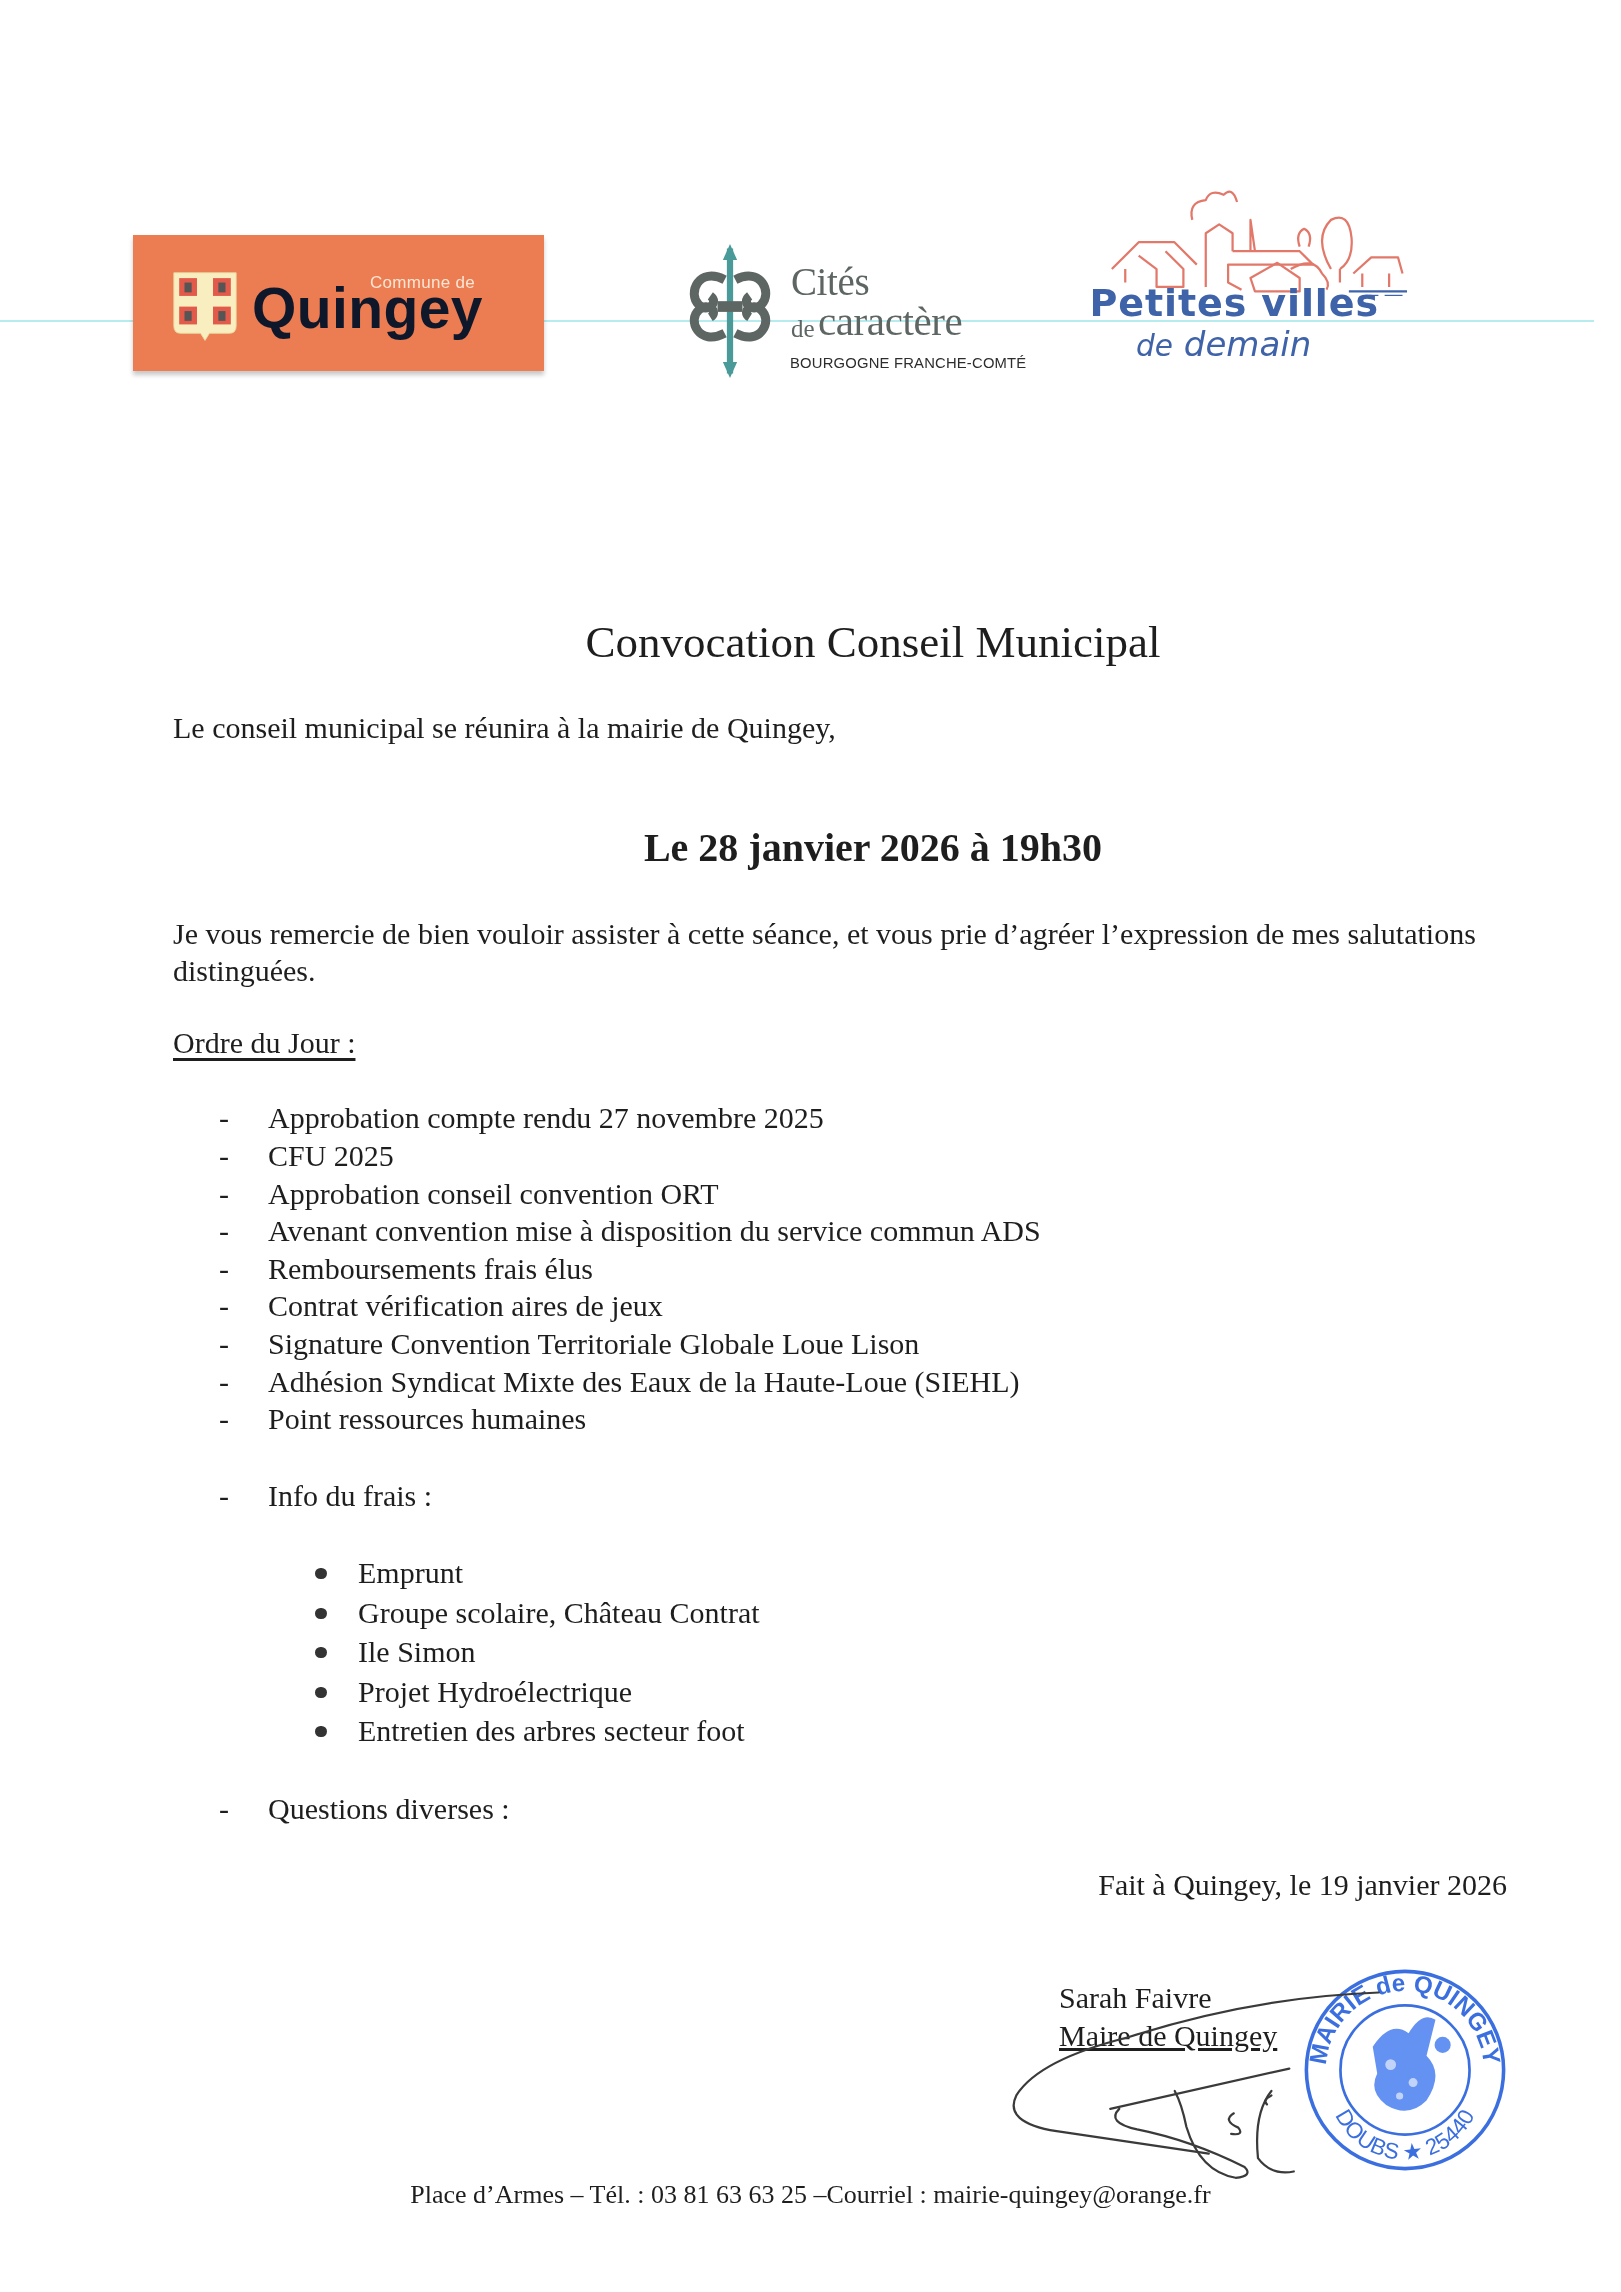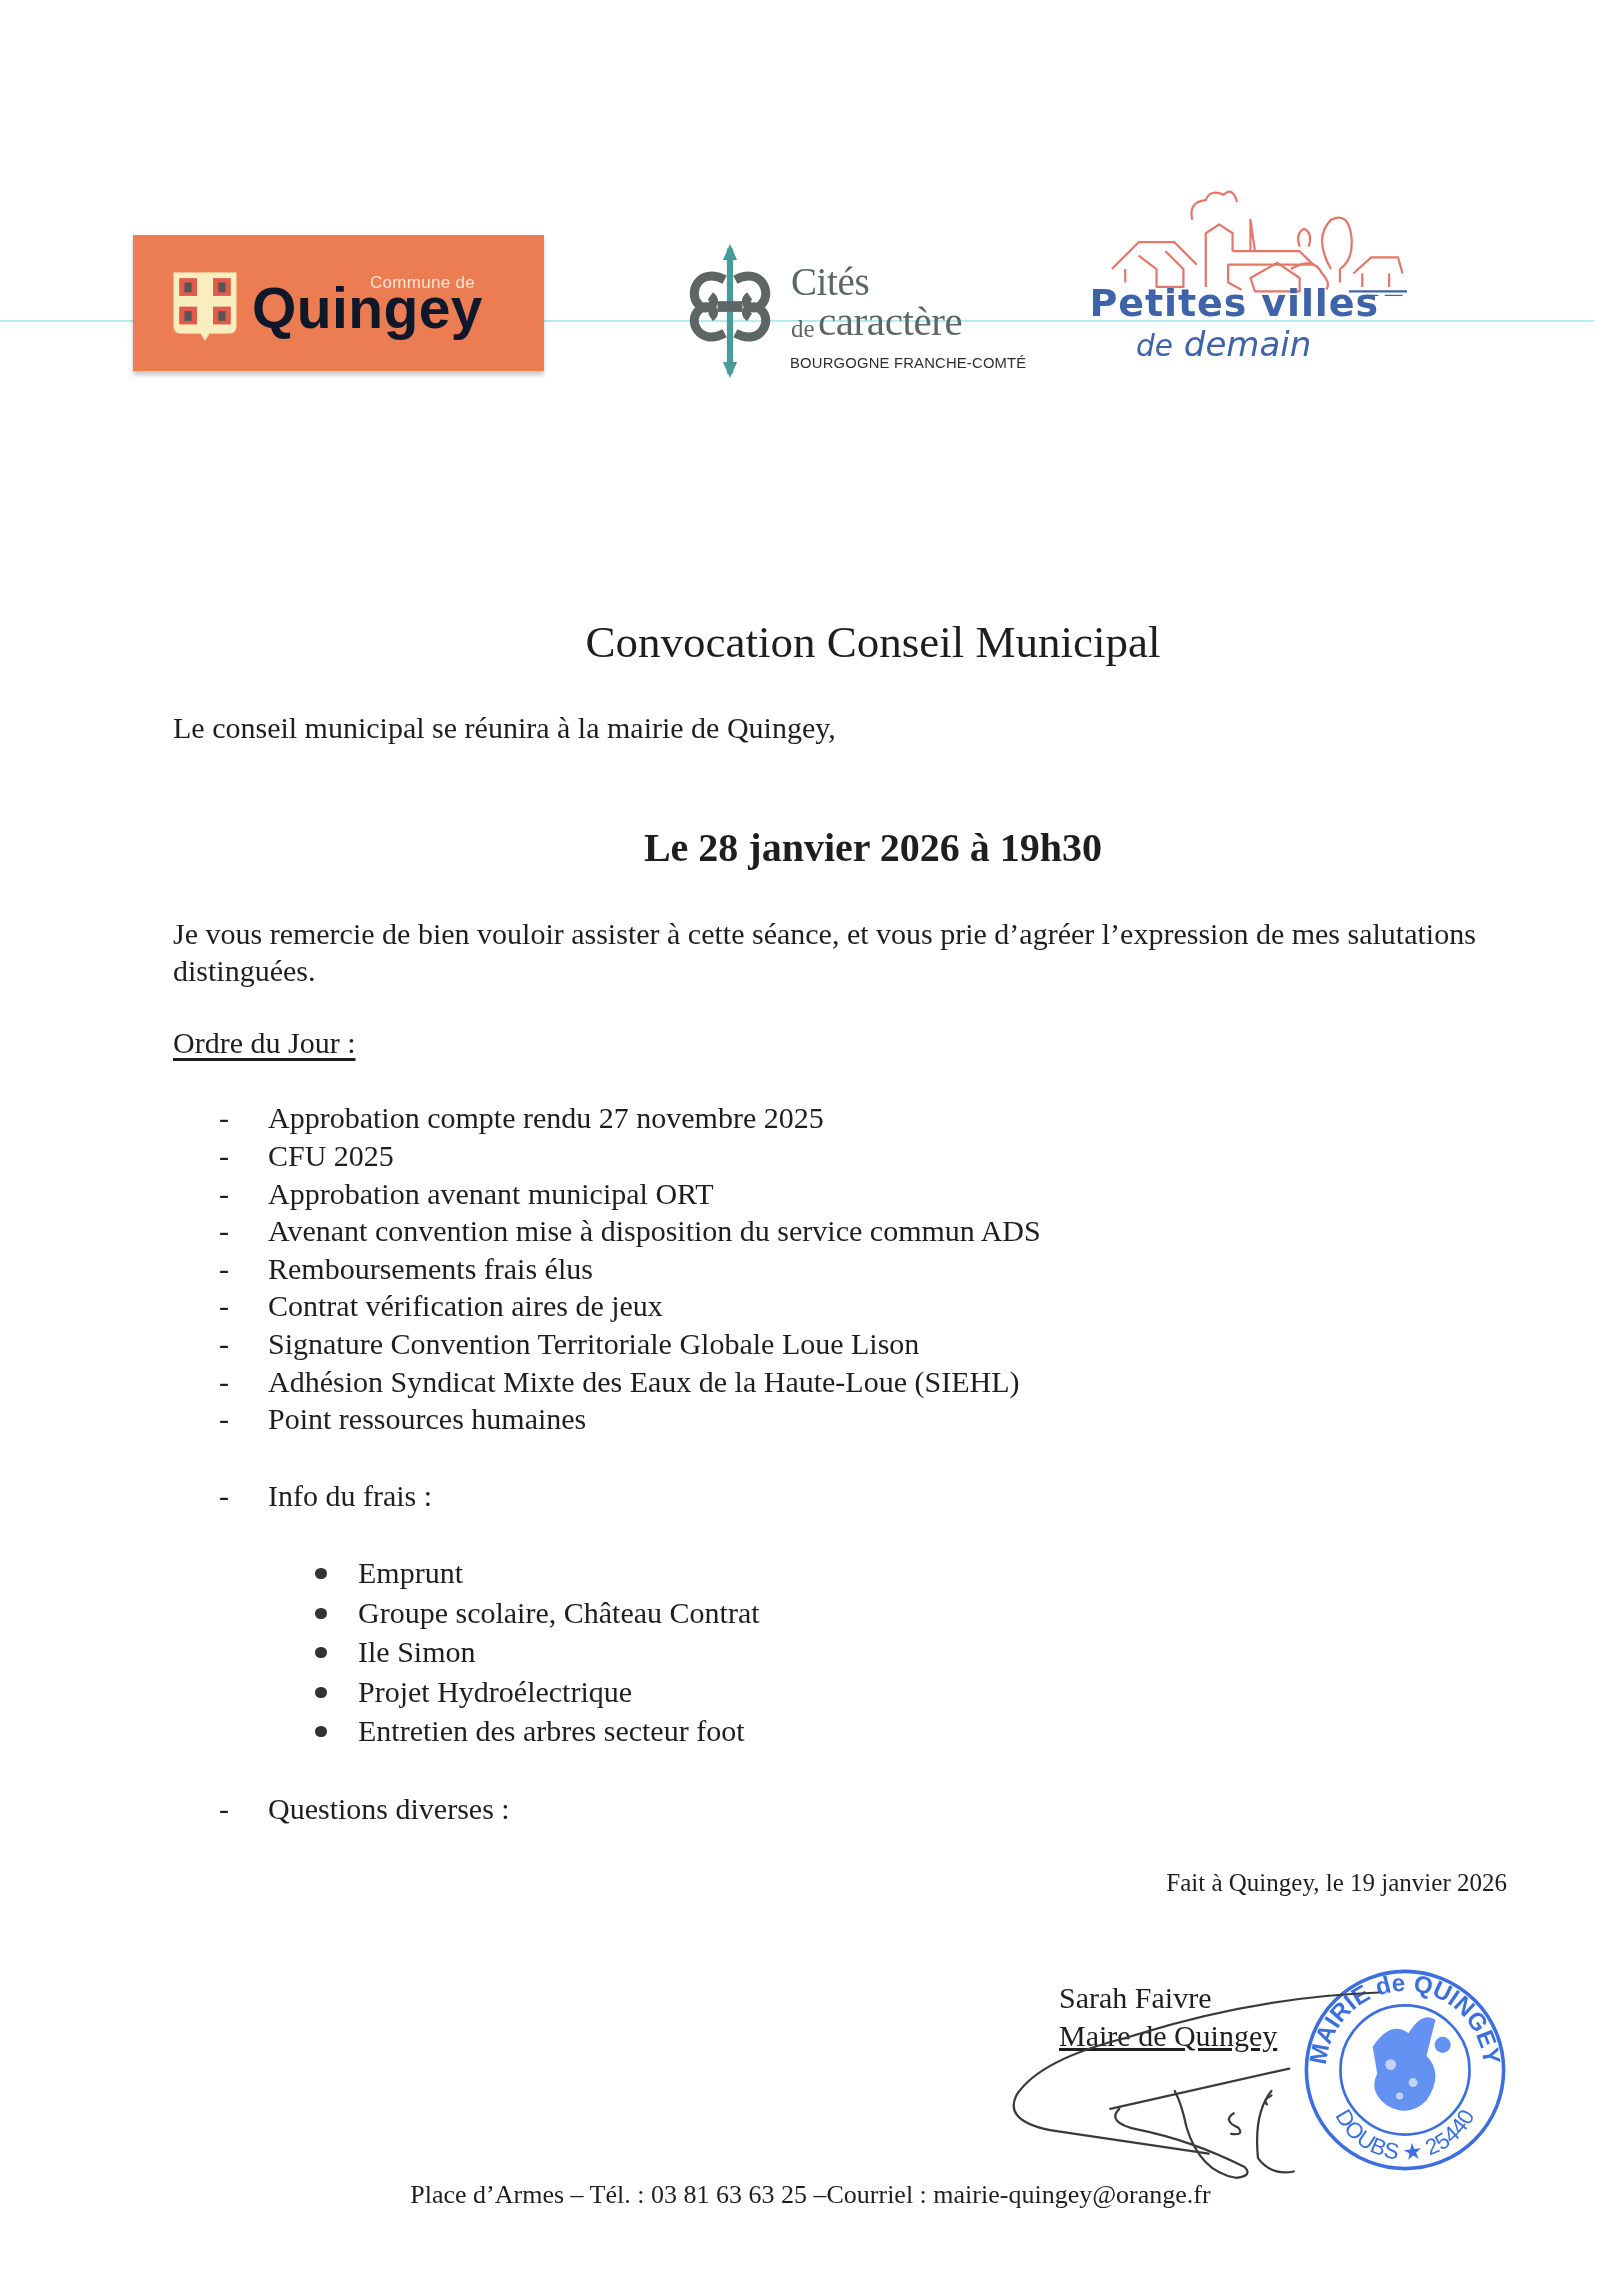--- a/index.html
+++ b/index.html
@@ -71,21 +71,21 @@
   .agenda { left: 0; top: 0; width: 1621px; }
   .agenda-item { position: absolute; font-size: 30px; line-height: 1; white-space: nowrap; }
   .agenda-item .dash { position: absolute; left: 0; }
   .agenda-item .txt { position: absolute; left: 49px; }
   .sub-item { position: absolute; font-size: 30px; line-height: 1; white-space: nowrap; }
   .sub-item .dot {
     position: absolute; left: 0; top: 9.9px; width: 11.6px; height: 11.6px; border-radius: 50%; background: #333;
   }
   .sub-item .txt { position: absolute; left: 43px; }
 
-  .fait { right: 114px; top: 1870px; font-size: 25px; line-height: 1; white-space: nowrap; }
+  .fait { right: 114px; top: 1870px; font-size: 30px; line-height: 1; white-space: nowrap; }
   .signer { left: 1059px; top: 1983px; font-size: 30px; line-height: 1; white-space: nowrap; }
   .signer-role { left: 1059px; top: 2021px; font-size: 30px; line-height: 1; white-space: nowrap; text-decoration: underline; }
   .signature { left: 985px; top: 1970px; width: 537px; height: 224px; pointer-events: none; }
   .stamp { left: 1301px; top: 1966px; width: 208px; height: 208px; }
   .footer {
     left: 0; width: 1621px; top: 2182px; text-align: center; font-size: 26px; line-height: 1; white-space: nowrap;
   }
 </style>
 </head>
 <body>
@@ -160,21 +160,21 @@
   <div class="agenda-item" style="left:219px; top:1103px;">
     <span class="dash">-</span>
     <span class="txt">Approbation compte rendu 27 novembre 2025</span>
   </div>
   <div class="agenda-item" style="left:219px; top:1141px;">
     <span class="dash">-</span>
     <span class="txt">CFU 2025</span>
   </div>
   <div class="agenda-item" style="left:219px; top:1179px;">
     <span class="dash">-</span>
-    <span class="txt">Approbation avenant municipal ORT</span>
+    <span class="txt">Approbation conseil convention ORT</span>
   </div>
   <div class="agenda-item" style="left:219px; top:1216px;">
     <span class="dash">-</span>
     <span class="txt">Avenant convention mise à disposition du service commun ADS</span>
   </div>
   <div class="agenda-item" style="left:219px; top:1254px;">
     <span class="dash">-</span>
     <span class="txt">Remboursements frais élus</span>
   </div>
   <div class="agenda-item" style="left:219px; top:1291px;">

